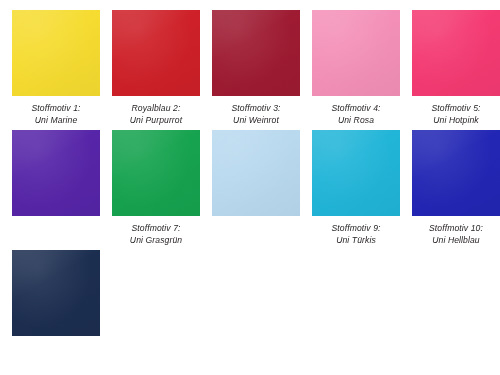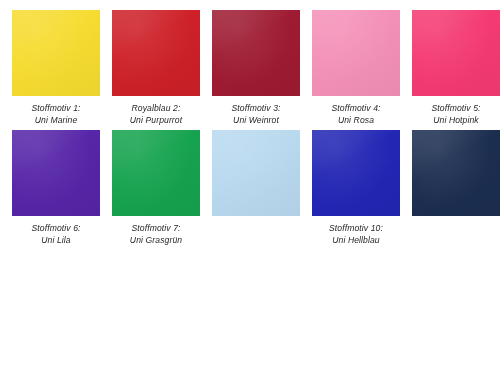--- a/index.html
+++ b/index.html
@@ -94,34 +94,37 @@
     </div>
     <div class="swatch-cell">
       <div class="swatch-chip" style="background: rgb(244, 58, 114);"></div>
       <div class="swatch-caption">
         <span class="caption-line">Stoffmotiv 5:</span>
         <span class="caption-line">Uni Hotpink</span>
       </div>
     </div>
     <div class="swatch-cell">
       <div class="swatch-chip" style="background: rgb(86, 37, 168);"></div>
-      <div class="swatch-caption">
-        <span class="caption-line">Stoffmotiv 6:</span>
-        <span class="caption-line">Uni Lila</span>
-      </div>
     </div>
     <div class="swatch-cell">
       <div class="swatch-chip" style="background: rgb(22, 163, 79);"></div>
       <div class="swatch-caption">
         <span class="caption-line">Stoffmotiv 7:</span>
         <span class="caption-line">Uni Grasgrün</span>
       </div>
     </div>
     <div class="swatch-cell">
       <div class="swatch-chip" style="background: rgb(185, 217, 239);"></div>
+    </div>
+    <div class="swatch-cell">
+      <div class="swatch-chip" style="background: rgb(33, 181, 216);"></div>
+      <div class="swatch-caption">
+        <span class="caption-line">Stoffmotiv 9:</span>
+        <span class="caption-line">Uni Türkis</span>
+      </div>
     </div>
     <div class="swatch-cell">
       <div class="swatch-chip" style="background: rgb(34, 38, 180);"></div>
       <div class="swatch-caption">
         <span class="caption-line">Stoffmotiv 10:</span>
         <span class="caption-line">Uni Hellblau</span>
       </div>
     </div>
     <div class="swatch-cell">
       <div class="swatch-chip" style="background: rgb(28, 46, 80);"></div>

